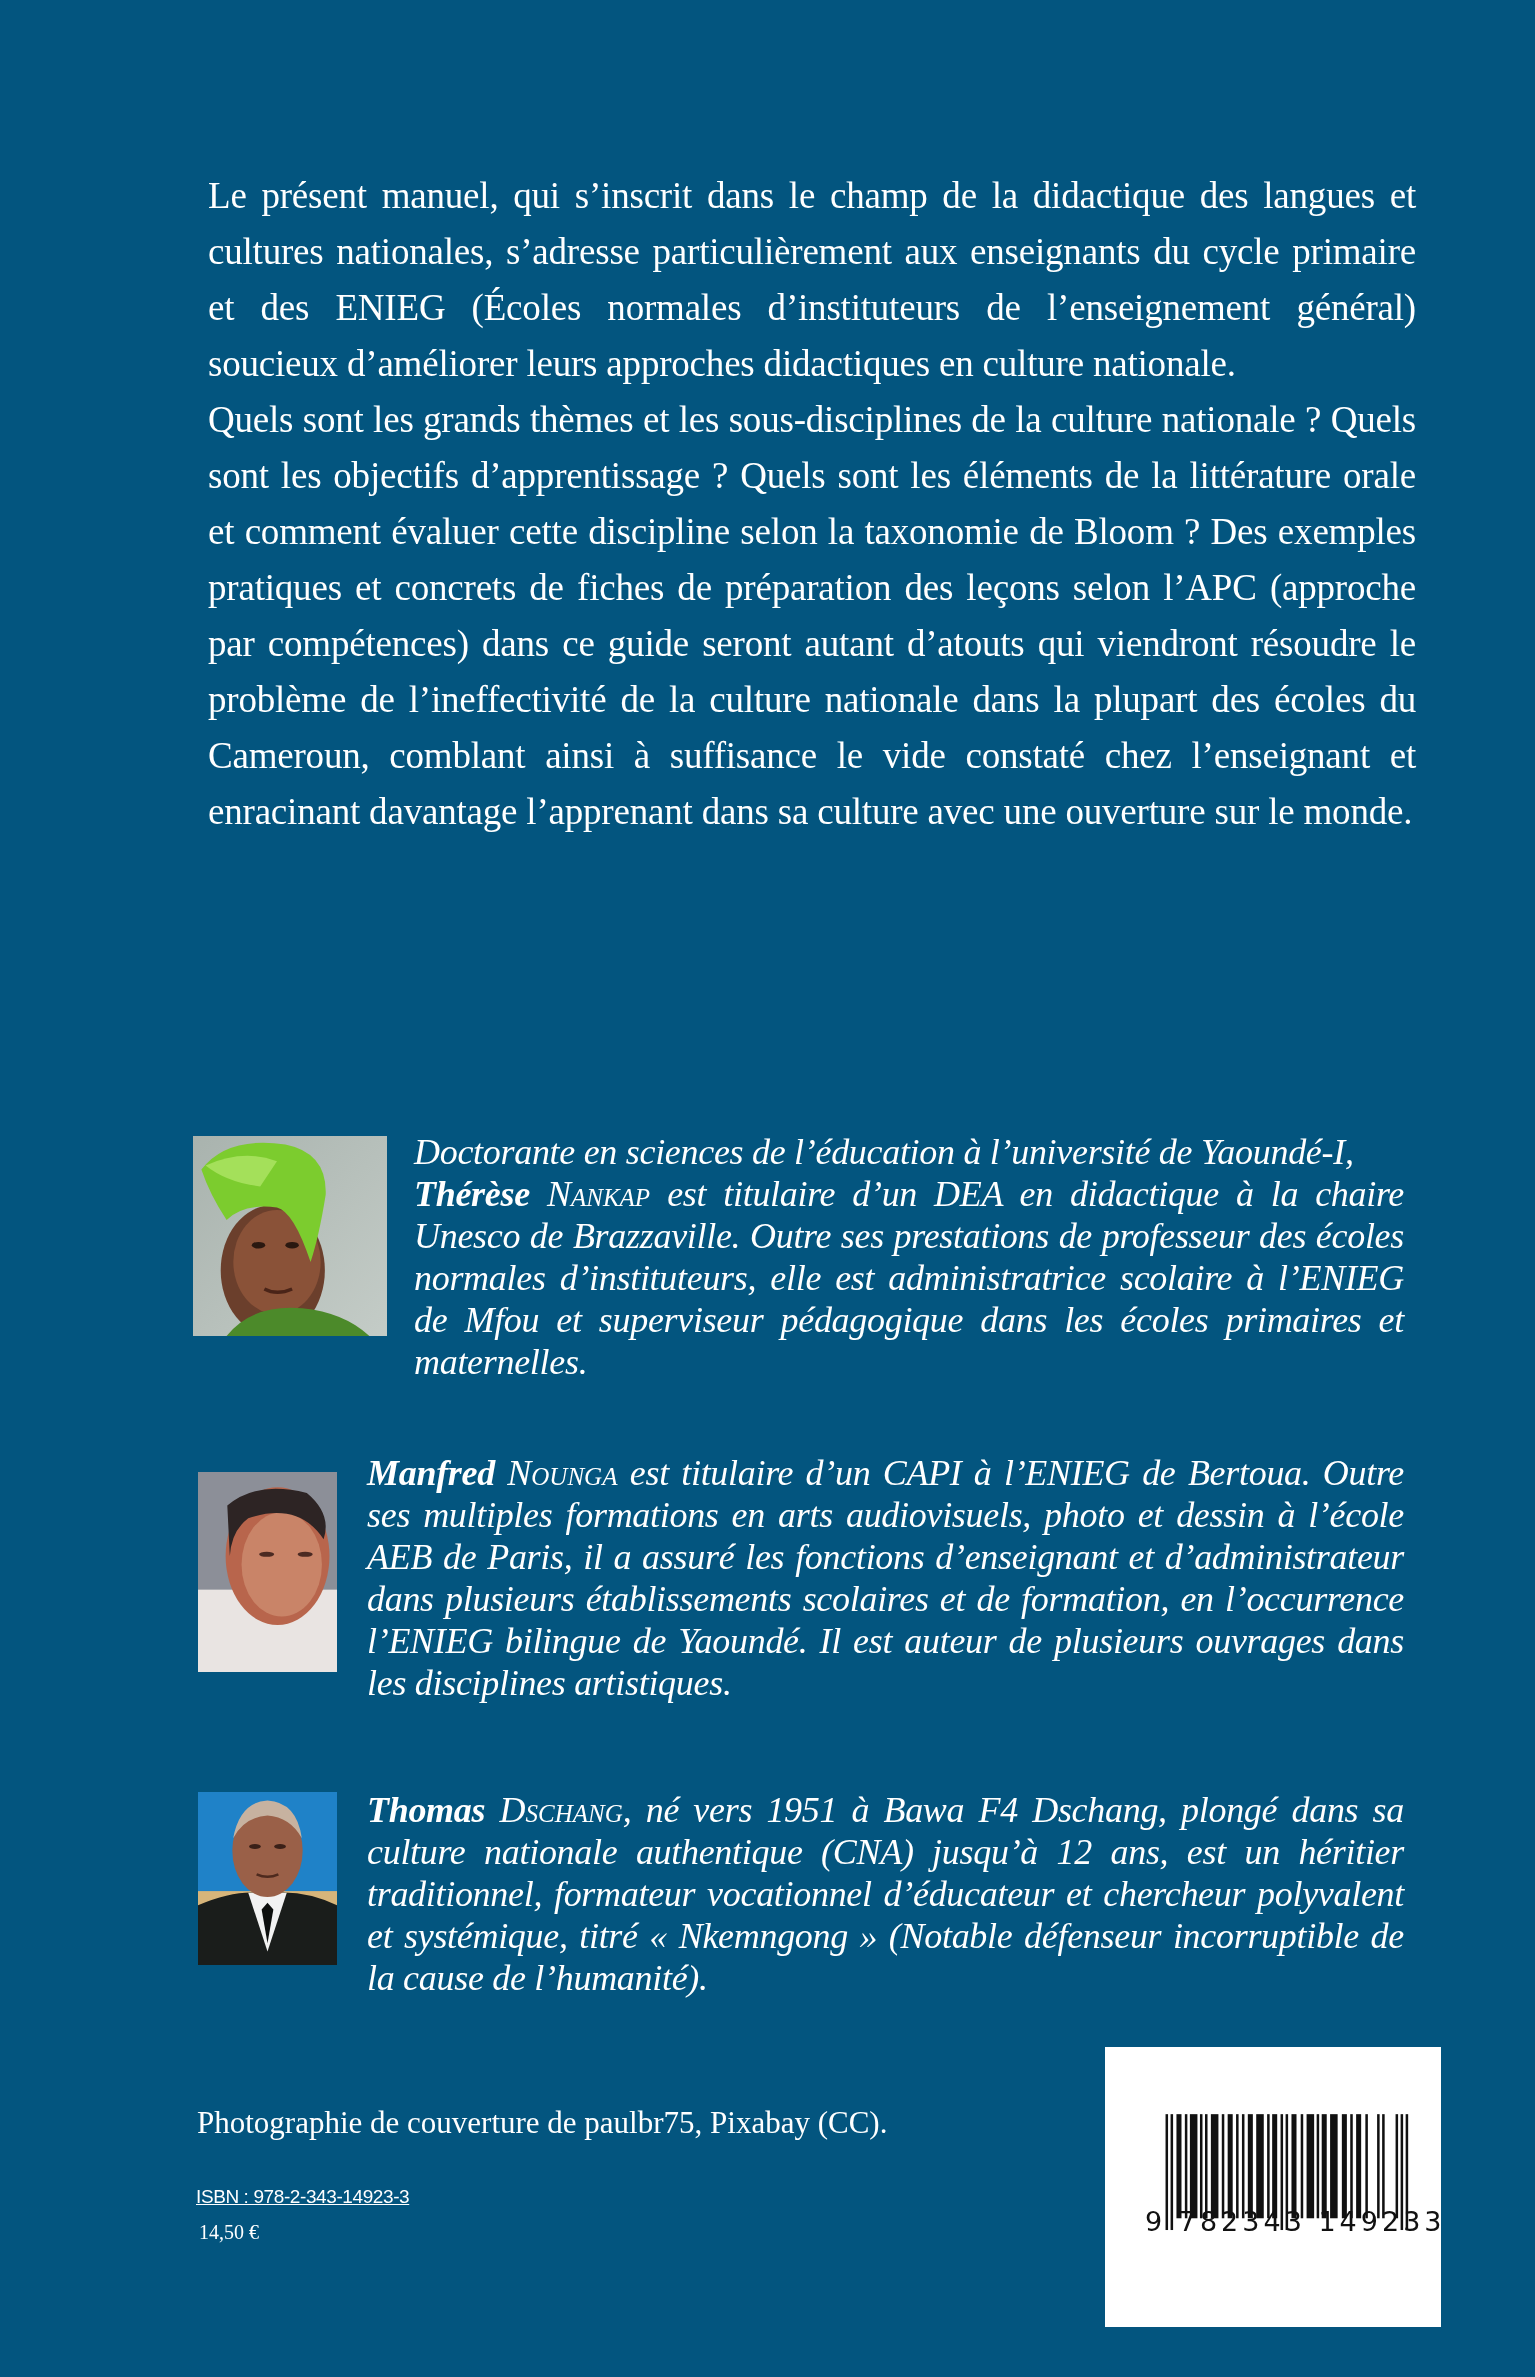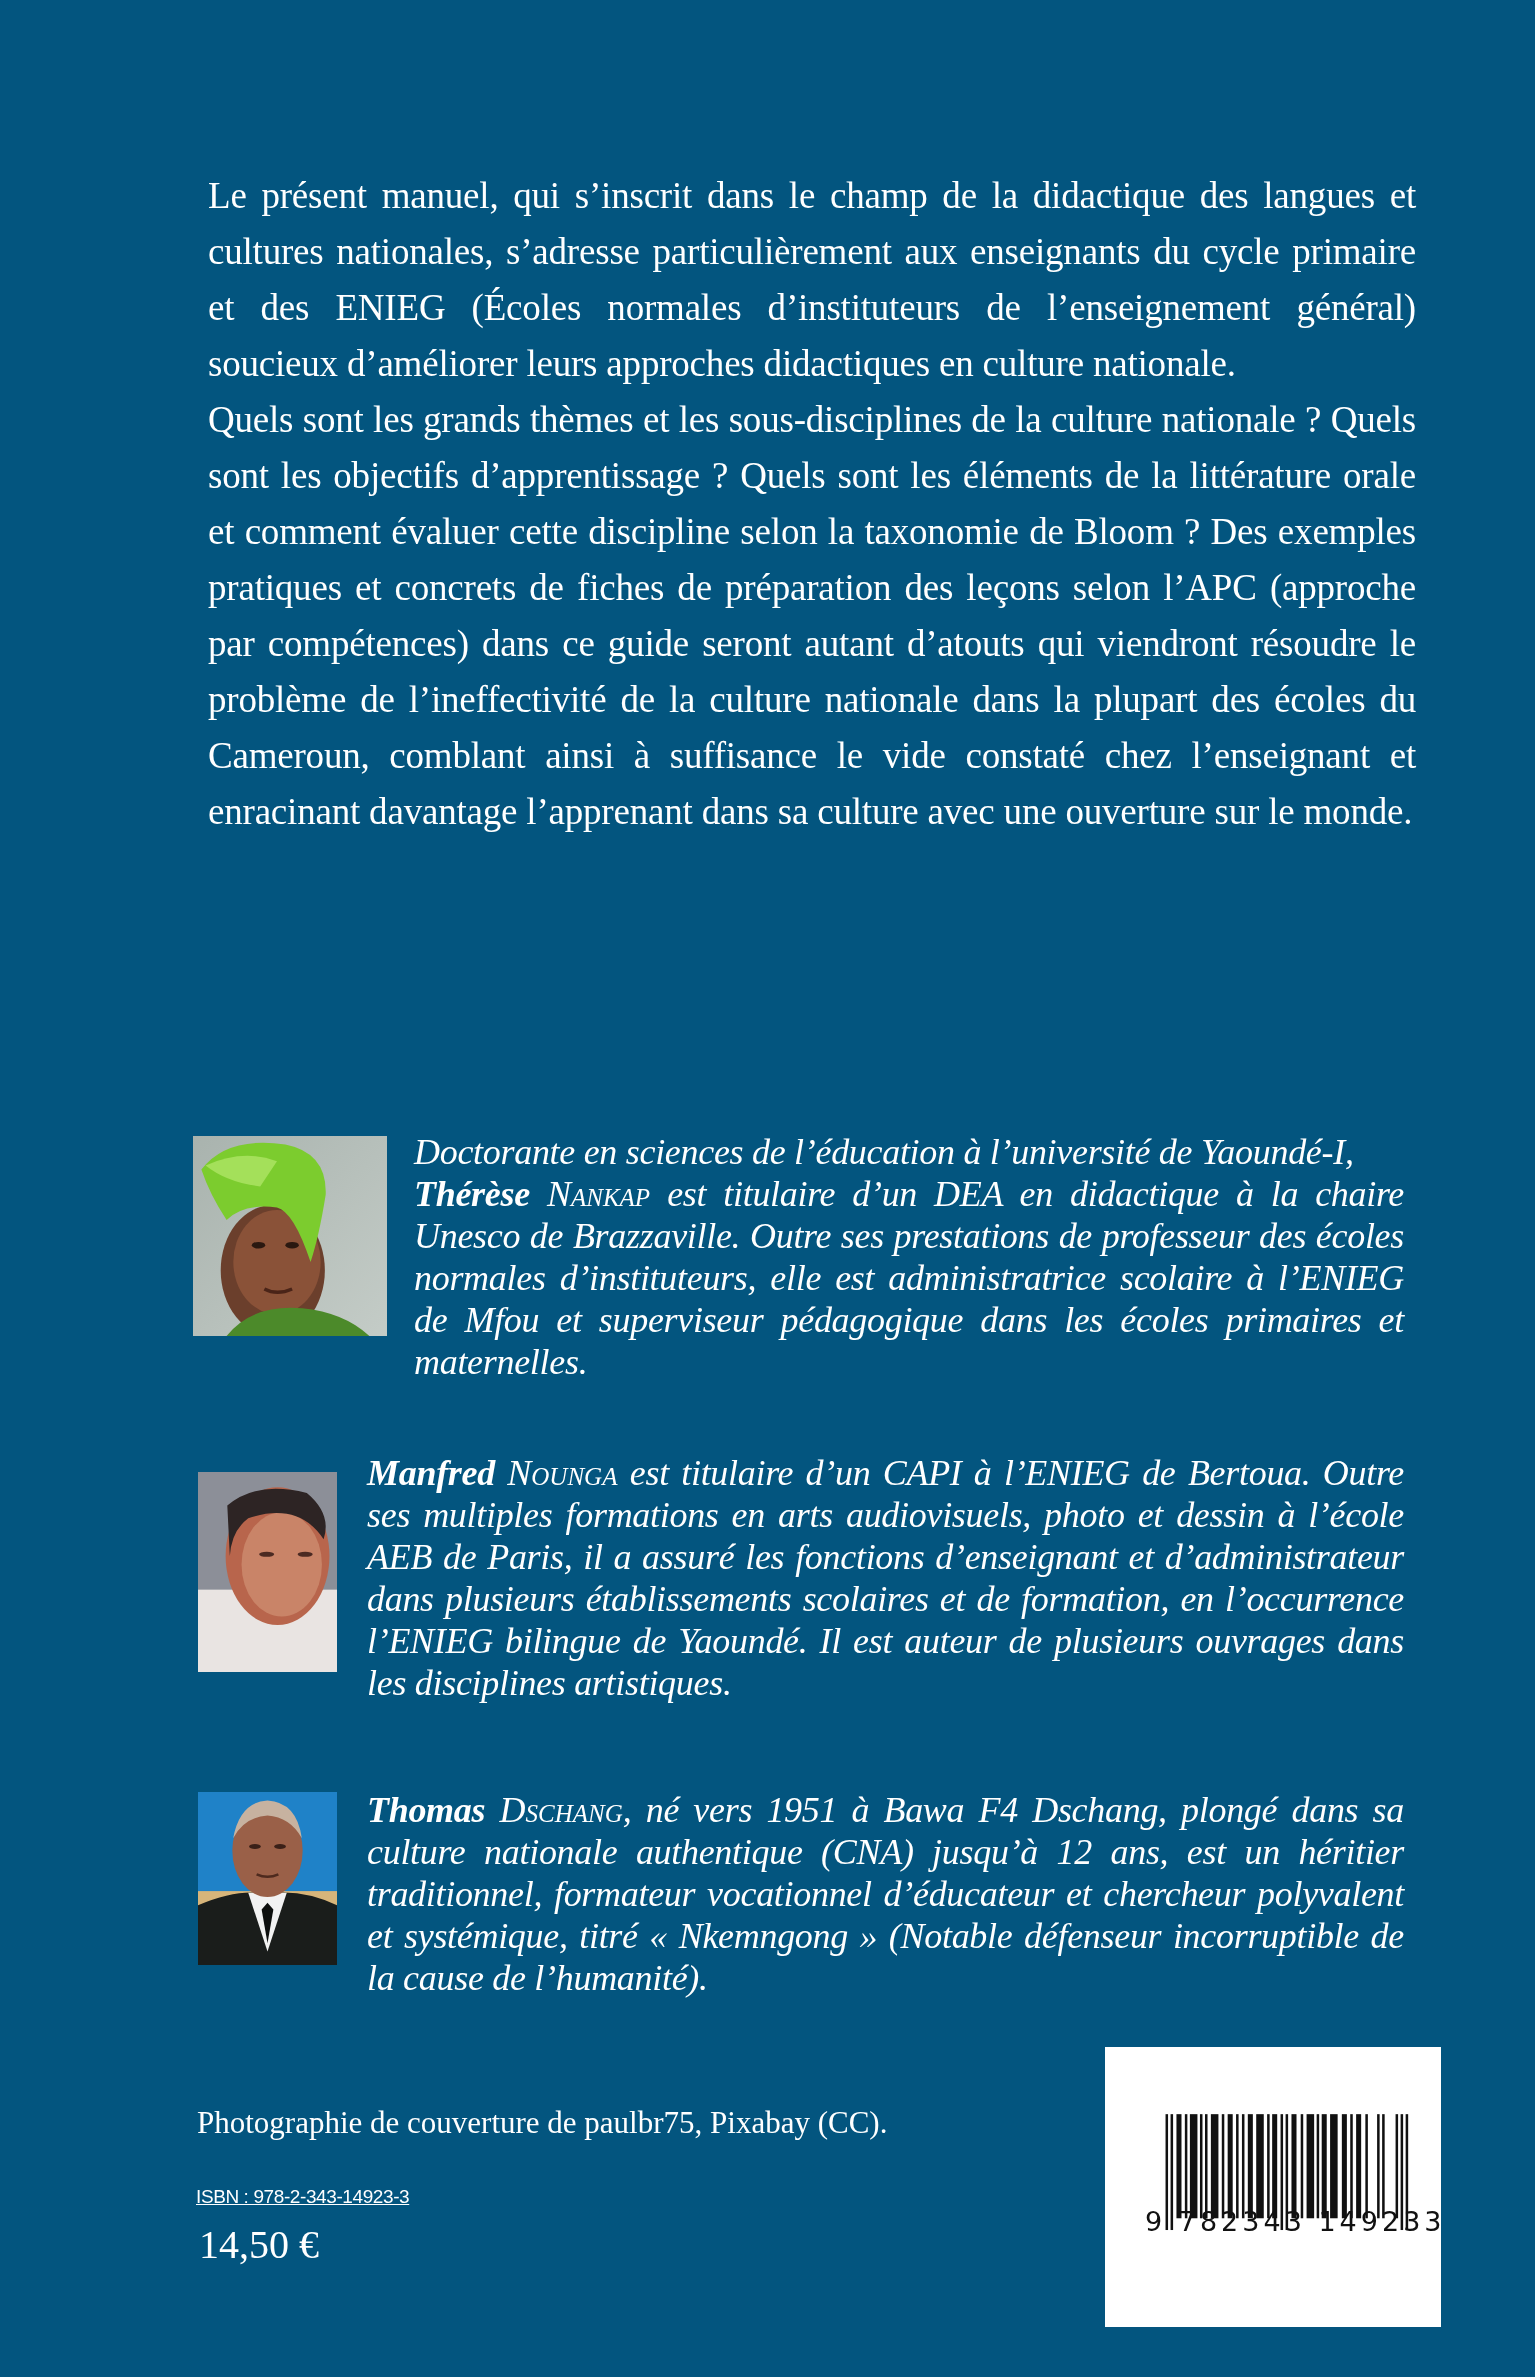--- a/index.html
+++ b/index.html
@@ -46,21 +46,21 @@
     position: absolute;
     left: 196px; top: 2186px;
     font-family: "Liberation Sans", "DejaVu Sans", sans-serif;
     font-size: 19px;
     letter-spacing: -0.4px;
     text-decoration: underline;
   }
   .price {
     position: absolute;
     left: 199px; top: 2221px;
-    font-size: 40px;
+    font-size: 20px;
   }
   .barcode-box {
     position: absolute;
     left: 1105px; top: 2047px;
     width: 336px; height: 280px;
     background: #ffffff;
   }
   .barcode-box svg { display: block; }
   .barcode-number {
     position: absolute;

